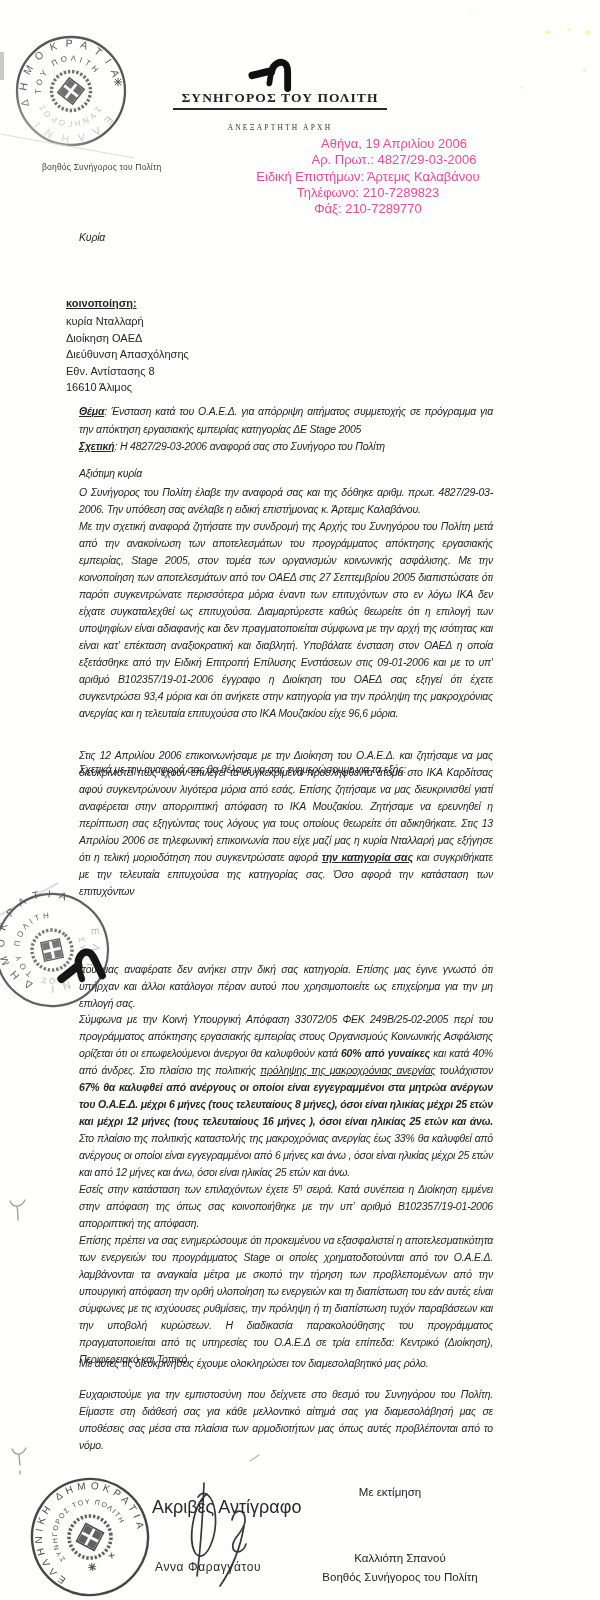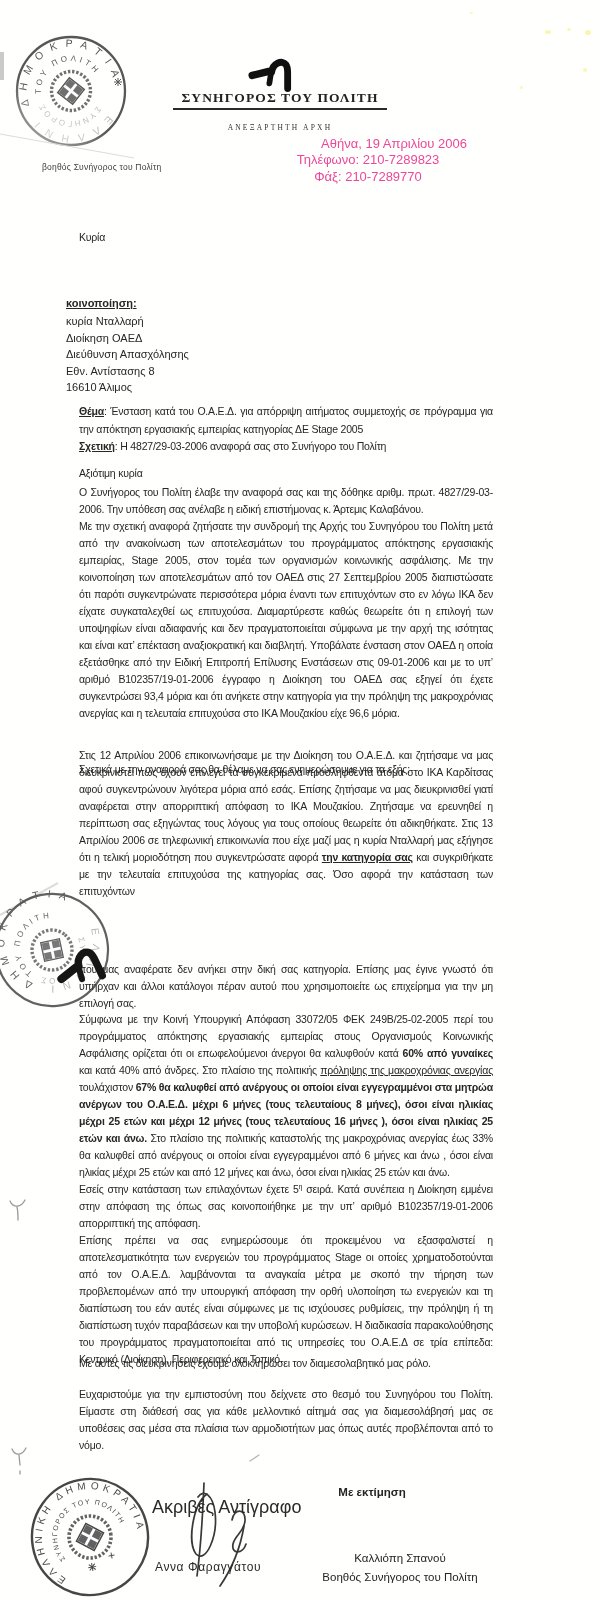--- a/index.html
+++ b/index.html
@@ -1,20 +1,20 @@
 <!DOCTYPE html>
 <html><head>
 <meta charset="utf-8">
 <style>
   html,body{margin:0;padding:0;background:#e8e8e8;}
   .page{position:relative;width:600px;height:1600px;background:#fffffe;overflow:hidden;
         font-family:"Liberation Sans",sans-serif;color:#262626;}
   .abs{position:absolute;}
   .btx{width:414px;font-size:10.5px;line-height:17px;letter-spacing:-0.2px;
-       text-align:justify;color:#262626;}
+       text-align:justify;color:#262626;font-style:italic;}
   .b{font-weight:bold;}
   .u{text-decoration:underline;}
   .bu{font-weight:bold;text-decoration:underline;}
   sup{font-size:7px;vertical-align:super;line-height:0;}
   .seal-caption{font-size:8.5px;color:#3d3d3d;letter-spacing:0.2px;}
   .org{width:240px;text-align:center;}
   .org-name{display:inline-block;font-family:"Liberation Serif",serif;font-weight:bold;
             font-size:13.5px;letter-spacing:1.1px;color:#222;
             border-bottom:2px solid #2b2b2b;padding:0 8px 2px 8px;}
   .org-sub{font-family:"Liberation Serif",serif;font-size:7.5px;letter-spacing:2.2px;
@@ -99,20 +99,22 @@
       <path d="M42,28 C44,13 60,6 67,15 C70,19 70,24 70,30 L70,57" stroke-width="12"></path>
     </g>
   </svg>
   <div class="abs org" style="left:160px;top:88px;">
     <span class="org-name">ΣΥΝΗΓΟΡΟΣ ΤΟΥ ΠΟΛΙΤΗ</span>
     <div class="org-sub">ΑΝΕΞΑΡΤΗΤΗ ΑΡΧΗ</div>
   </div>
 
   <div class="abs meta" style="left:240px;top:136px;">
     <div class="shift">Αθήνα,  19 Απριλίου 2006</div>
+    <div class="shift">Αρ. Πρωτ.: 4827/29-03-2006</div>
+    <div>Ειδική  Επιστήμων: Άρτεμις Καλαβάνου</div>
     <div>Τηλέφωνο: 210-7289823</div>
     <div>Φάξ: 210-7289770</div>
   </div>
 
   <div class="abs btx" style="left:79px;top:229px;">Κυρία</div>
 
   <div class="abs cc" style="left:66px;top:295px;">
     <div class="cc-label">κοινοποίηση:</div>
     <div>κυρία Νταλλαρή</div>
     <div>Διοίκηση ΟΑΕΔ</div>
@@ -204,21 +206,21 @@
     <g stroke="#9a9a9a" stroke-width="1.3" fill="none" stroke-linecap="round">
       <path d="M4,4 C7,11 14,11 18,3"></path>
         <path d="M11,10 L12,20"></path>
         <path d="M12,26 L12,29"></path>
     </g>
   </svg>
   <svg class="abs" style="left:248px;top:1452px;" width="14" height="14" viewBox="0 0 14 14">
     <path d="M2,9 L11,3" stroke="#b5b5b5" stroke-width="1.3" fill="none" stroke-linecap="round"></path>
   </svg>
 
-  <div class="abs closing" style="left:312px;top:1483px;width:120px;font-weight:bold;">Με εκτίμηση</div>
+  <div class="abs closing" style="left:330px;top:1483px;width:120px;">Με εκτίμηση</div>
   <div class="abs closing" style="left:295px;top:1549px;width:210px;">
     <div>Καλλιόπη Σπανού</div>
     <div>Βοηθός Συνήγορος του Πολίτη</div>
   </div>
 
   <div class="abs copylabel" style="left:152px;top:1497px;">Ακριβές Αντίγραφο</div>
   <div class="abs copyname" style="left:155px;top:1560px;">Αννα Φαραγγάτου</div>
 
   <svg class="abs" style="left:146px;top:1480px;" width="120" height="115" viewBox="0 0 120 115">
     <g stroke="#232323" stroke-width="1.7" fill="none" stroke-linecap="round" opacity="0.9">

